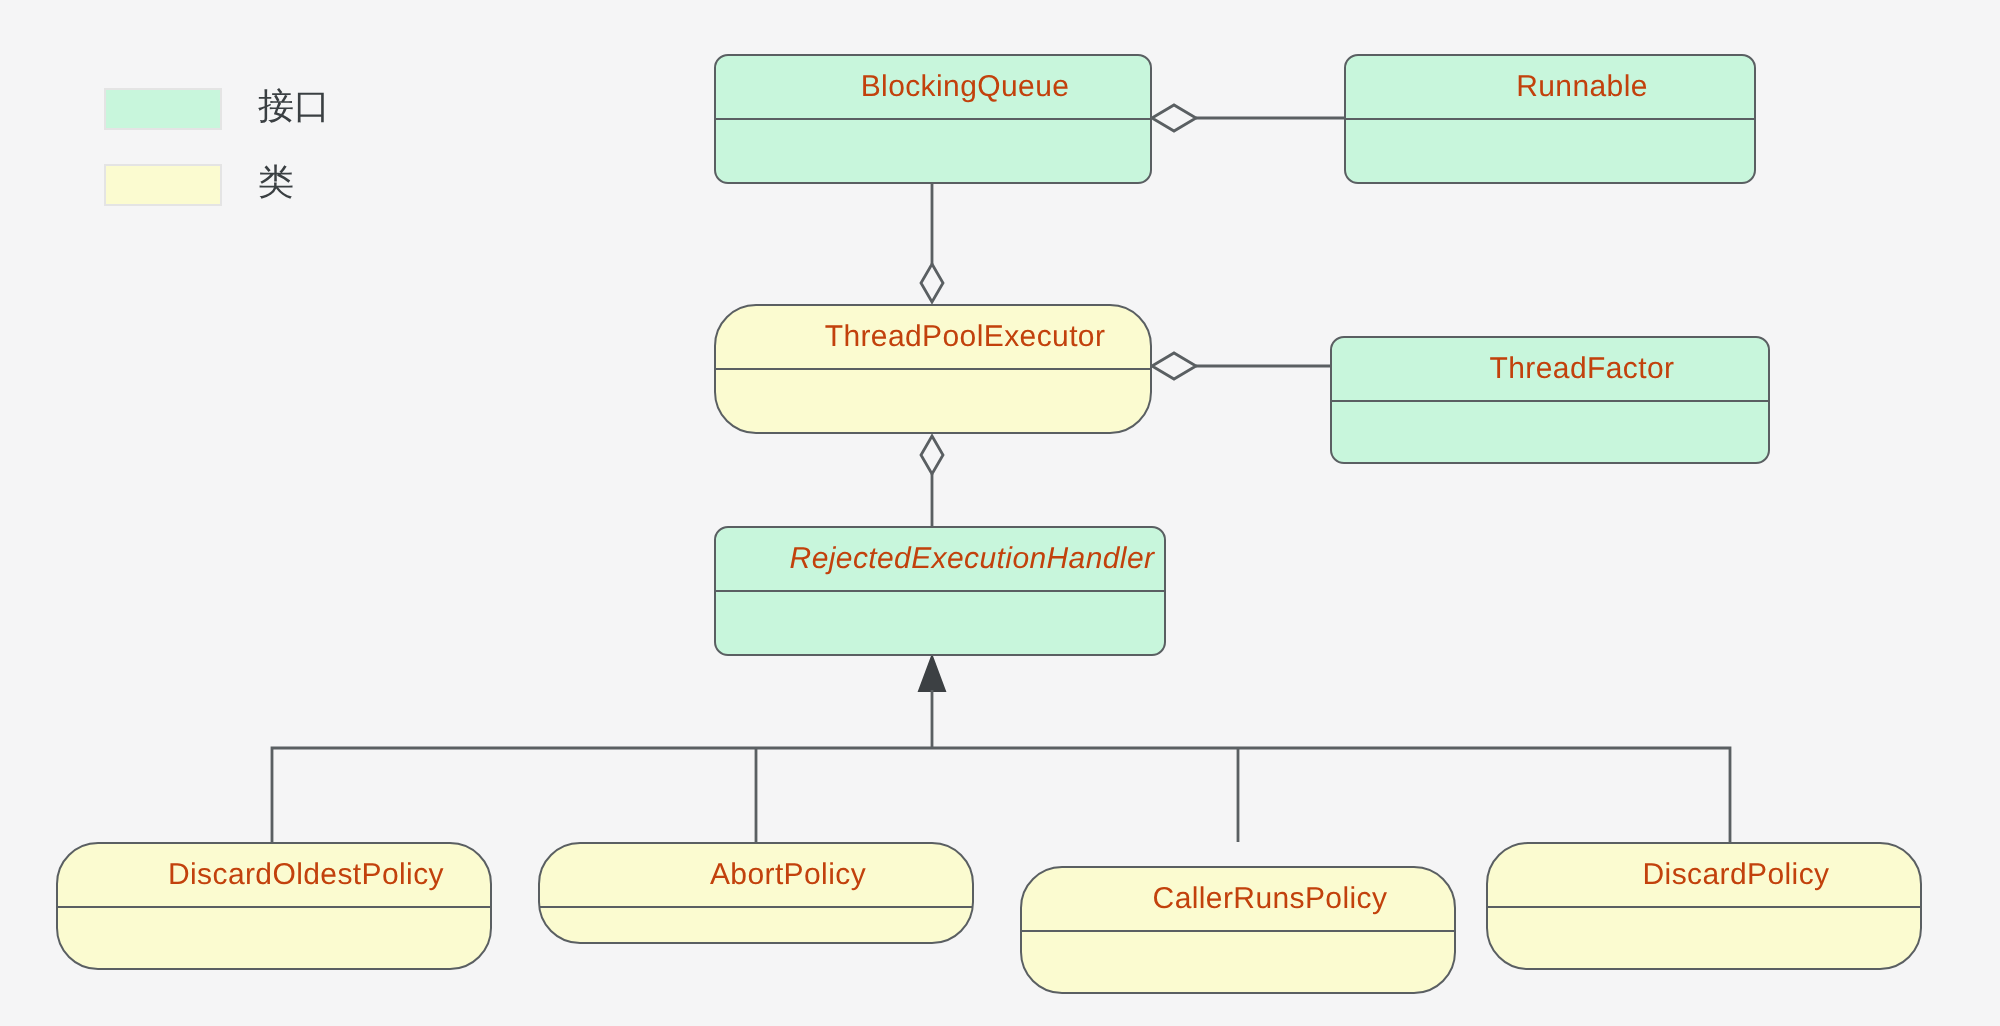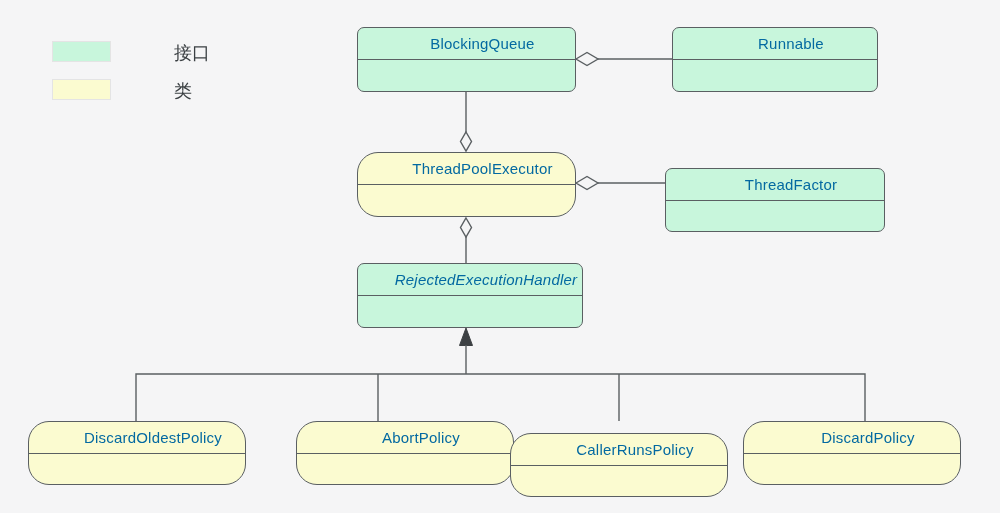--- a/index.html
+++ b/index.html
@@ -16,25 +16,25 @@
   .node {
     position:absolute; box-sizing:border-box; height:65px; width:218px;
     border:1.5px solid #5a5f62; border-radius:7px;
     display:flex; flex-direction:column;
   }
   .node.interface { background:#c8f6dc; }
   .node.cls { background:#fbfbd0;border-radius:21px; }
   .node-title {
     height:31px; flex:0 0 31px; border-bottom:1.4px solid #5a5f62;
     display:flex; align-items:center; justify-content:center;
-    font-size:15px; color:#0369a1; letter-spacing:.2px; white-space:nowrap;padding-left:32px;
+    font-size:15px; color:#c2410c; letter-spacing:.2px; white-space:nowrap;padding-left:32px;
   }
   .node-body { flex:1; }
 
-  .legend-item { position:absolute; left:52px; display:flex; align-items:flex-start;gap:45px; }
+  .legend-item { position:absolute; left:52px; display:flex; align-items:flex-end; }
   .legend-item.row1 { top:41px; }
   .legend-item.row2 { top:79px; }
   .swatch { width:59px; height:21px; border:1px solid #e4e4e4; box-sizing:border-box; }
   .swatch.interface { background:#c8f6dc; }
   .swatch.cls { background:#fbfbd0; }
   .legend-label { margin-left:18px; font-size:18px; color:#3a3f42; }
 </style>
 </head>
 <body>
 
@@ -93,21 +93,21 @@
   <div class="node interface" style="left:357px; top:263px; width:226px;font-style:italic;">
     <div class="node-title">RejectedExecutionHandler</div>
     <div class="node-body"></div>
   </div>
 
   <div class="node cls" style="left:28px; top:421px; width:218px; height:64px;gap:28px;">
     <div class="node-title">DiscardOldestPolicy</div>
     <div class="node-body"></div>
   </div>
 
-  <div class="node cls" style="left:269px; top:421px; width:218px; height:64px;margin-left:27px;">
+  <div class="node cls" style="left:269px; top:421px; width:218px; height:51px;">
     <div class="node-title">AbortPolicy</div>
     <div class="node-body"></div>
   </div>
 
   <div class="node cls" style="left:510px; top:421px; width:218px; height:64px;margin-top:12px;">
     <div class="node-title">CallerRunsPolicy</div>
     <div class="node-body"></div>
   </div>
 
   <div class="node cls" style="left:719px; top:421px; width:218px; height:64px;margin-left:24px;">

